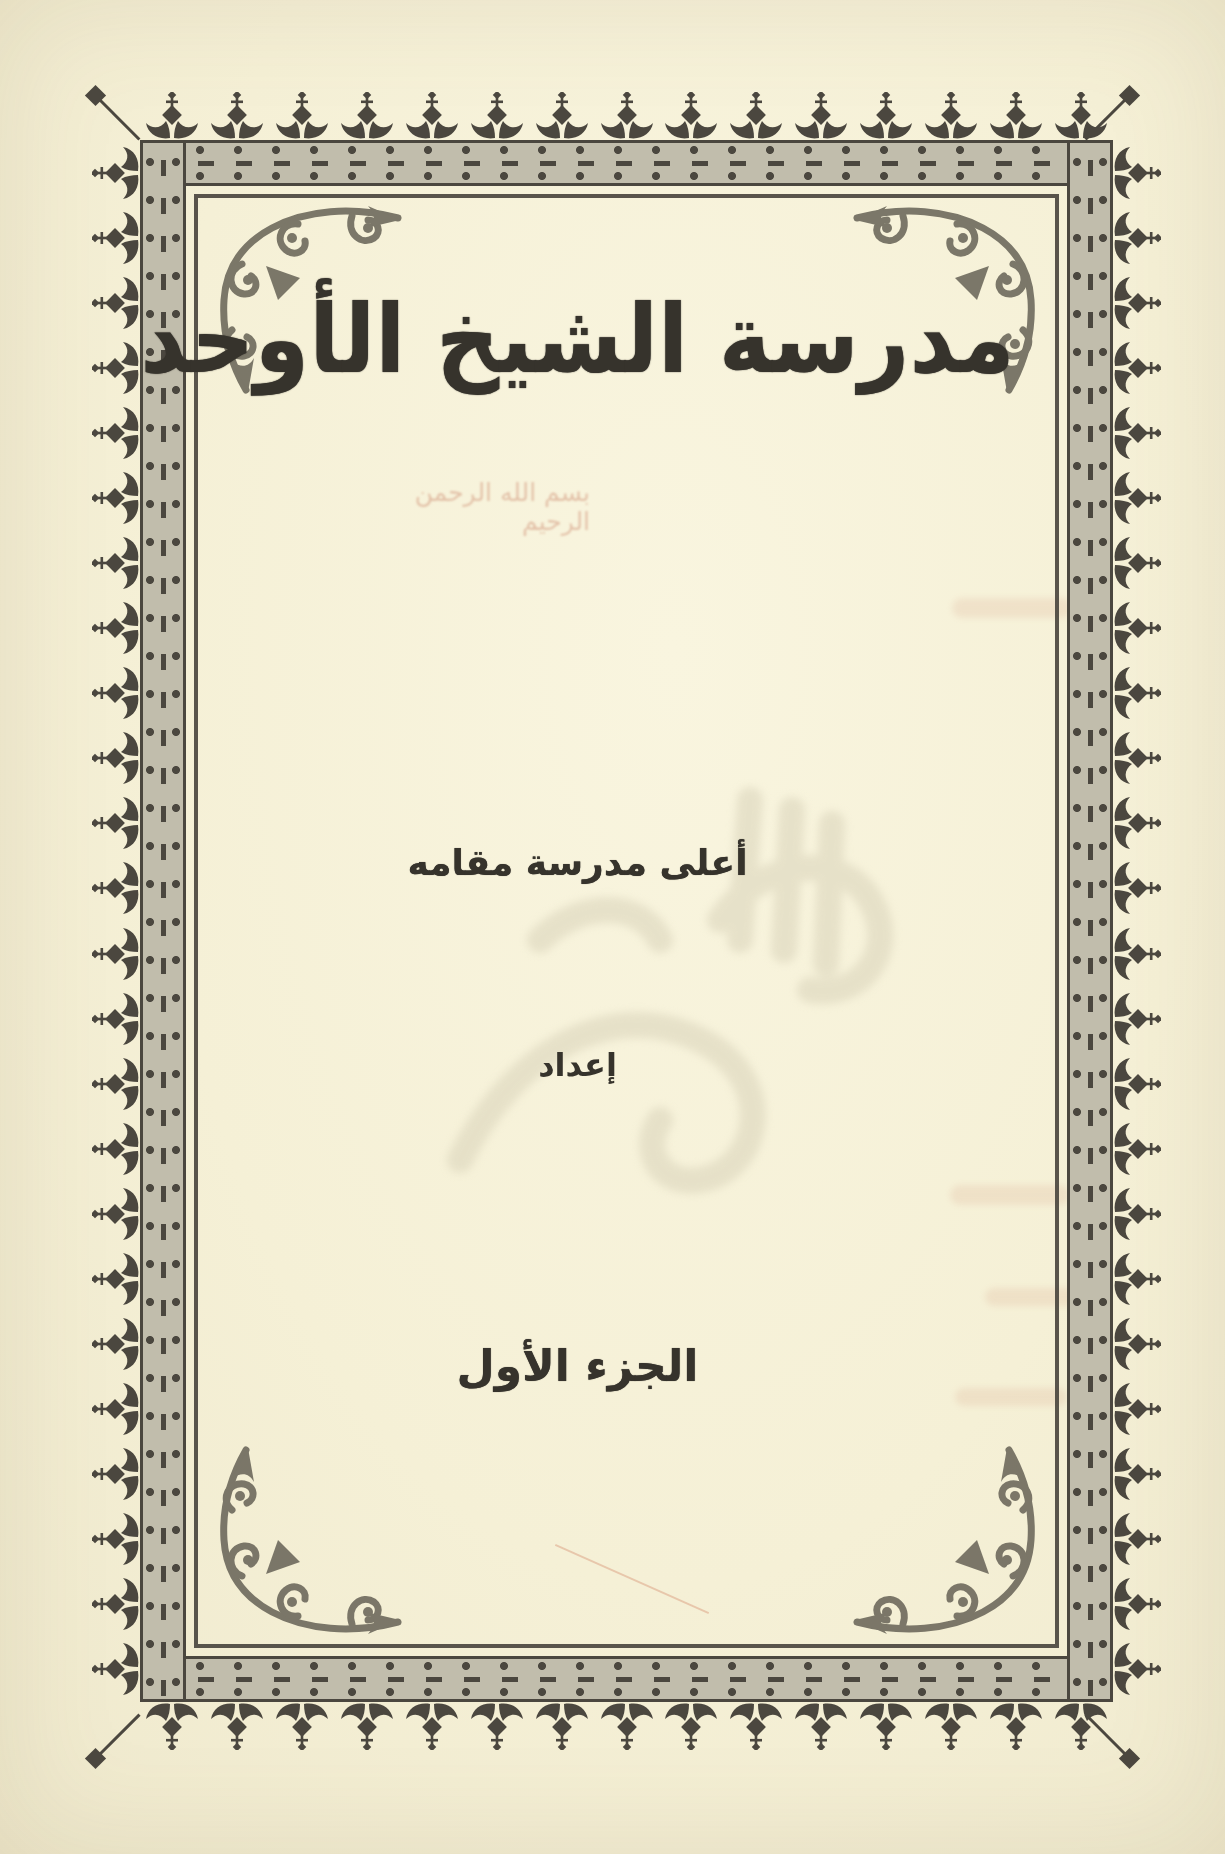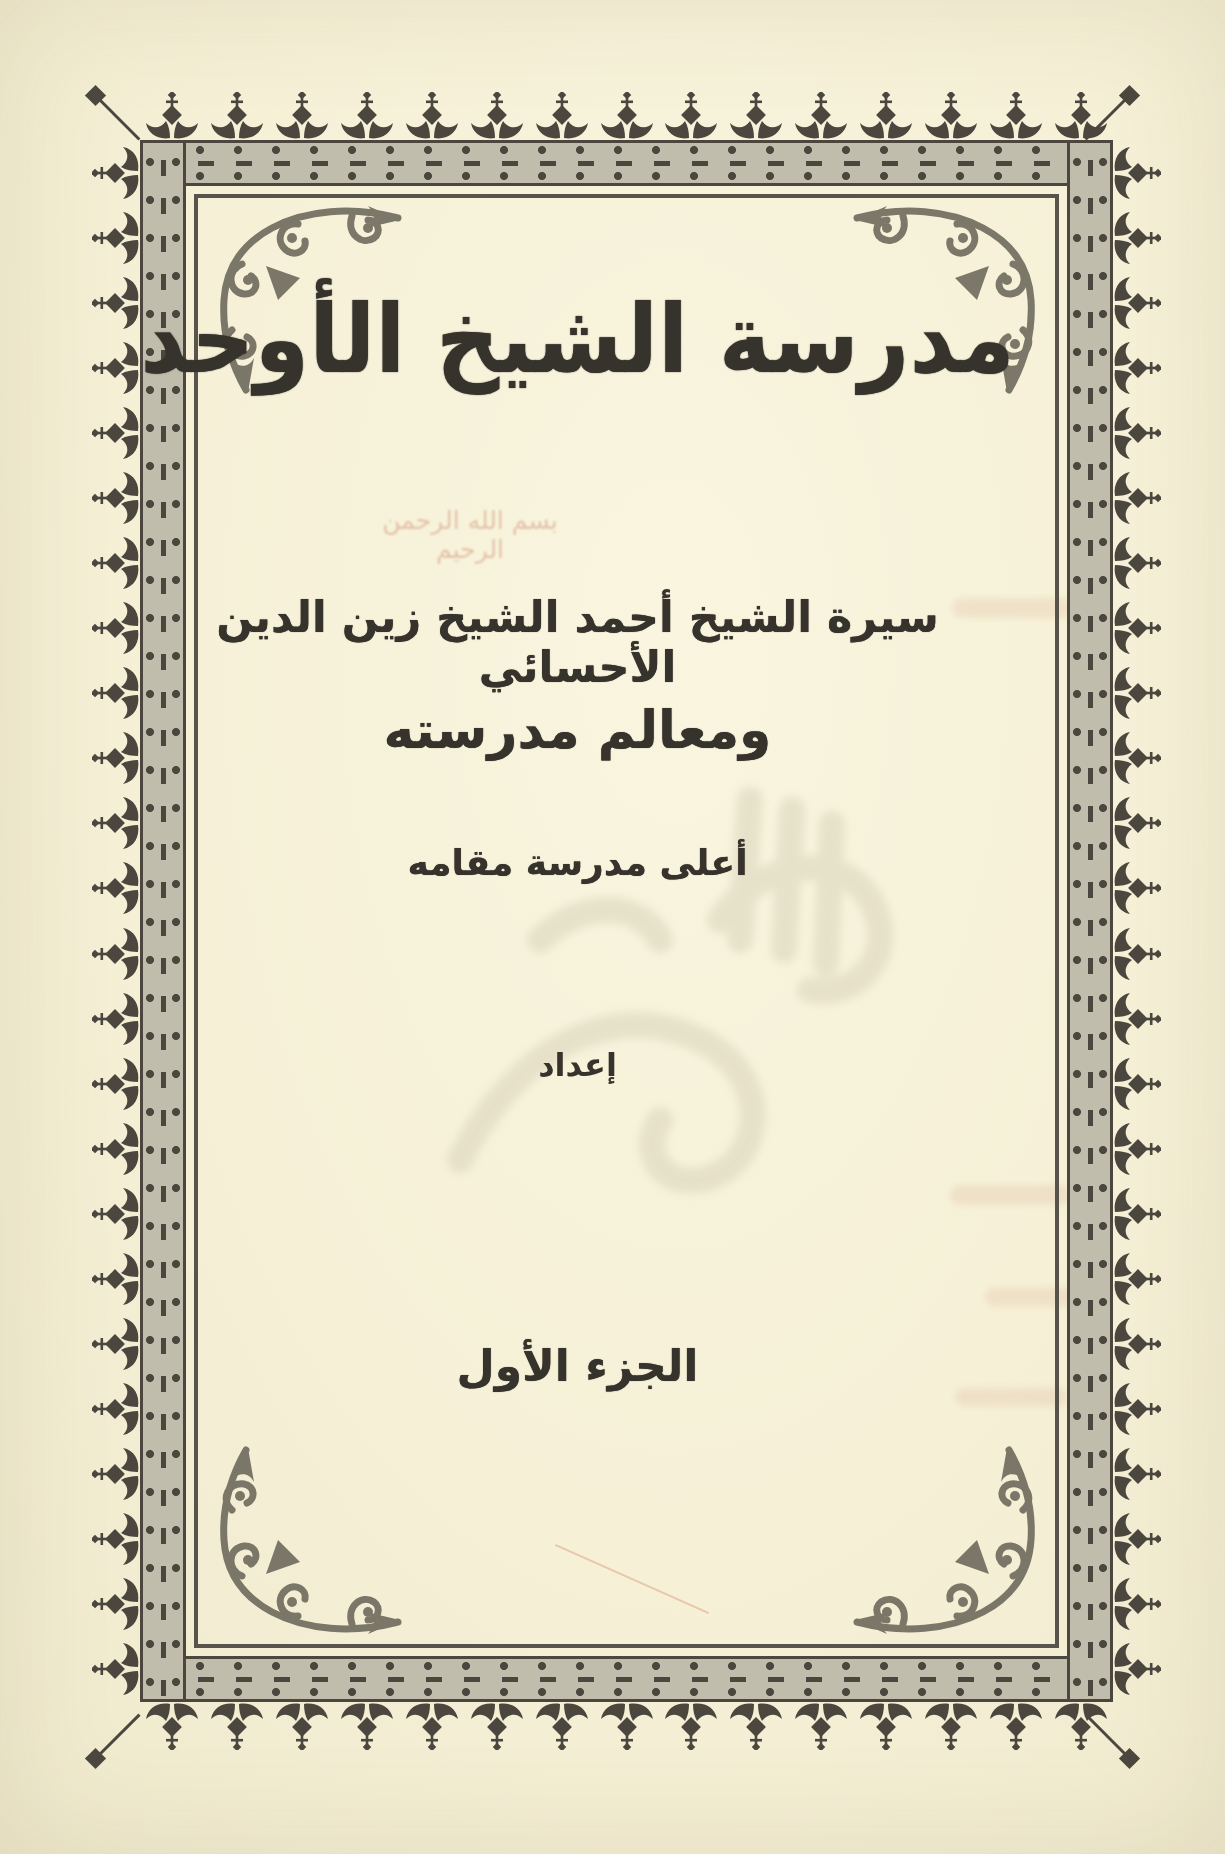--- a/index.html
+++ b/index.html
@@ -8,21 +8,21 @@
   }
   html,body{margin:0;padding:0;}
   body{width:1225px;height:1854px;overflow:hidden;
        font-family:"DejaVu Sans",sans-serif;background:var(--c-paper);}
   .page{position:relative;width:1225px;height:1854px;
         background:radial-gradient(ellipse at 55% 35%, #f9f5df 0%, #f5f0d6 55%, #efe9cd 100%);
         box-shadow:inset 0 0 120px rgba(120,100,60,.12);}
 
   
   .ghost{position:absolute;pointer-events:none;}
-  .g-basmala{left:350px;top:506px;width:240px;text-align:center;direction:rtl;
+  .g-basmala{left:350px;top:478px;width:240px;direction:rtl;
              font-size:25px;color:var(--c-bleed-pink);opacity:.5;filter:blur(.8px);}
   .g-callig{left:400px;top:740px;opacity:.55;filter:blur(4px);}
   .g-pink{position:absolute;border-radius:10px;background:var(--c-bleed-pink);
           opacity:.16;filter:blur(3px);}
   .gp1{left:950px;top:1185px;width:120px;height:20px;}
   .gp2{left:985px;top:1288px;width:92px;height:18px;}
   .gp3{left:955px;top:1388px;width:112px;height:18px;}
   .gp4{left:952px;top:598px;width:120px;height:20px;}
   .scratch{position:absolute;left:548px;top:1578px;width:168px;height:2px;
            background:rgba(196,92,60,.28);transform:rotate(24deg);}
@@ -569,20 +569,18 @@
       </div>
       <div class="finial f-right" style="left: 1108px; top: 1644.46px;">
         <svg viewBox="0 0 56 50">
           <use href="#fin"></use>
         </svg>
       </div>
     </div>
 
   <div class="content">
     <div class="t main-title">مدرسة الشيخ الأوحد</div>
-    <div class="t subtitle">سيرة الشيخ أحمد الشيخ زين الدين الأحسائي</div>
-    <div class="t subtitle2">ومعالم مدرسته</div>
     <div class="t honorific">أعلى مدرسة مقامه</div>
     <div class="t idad">إعداد</div>
     <div class="t volume">الجزء الأول</div>
   </div>
 
 </div>
 
 </body></html>

